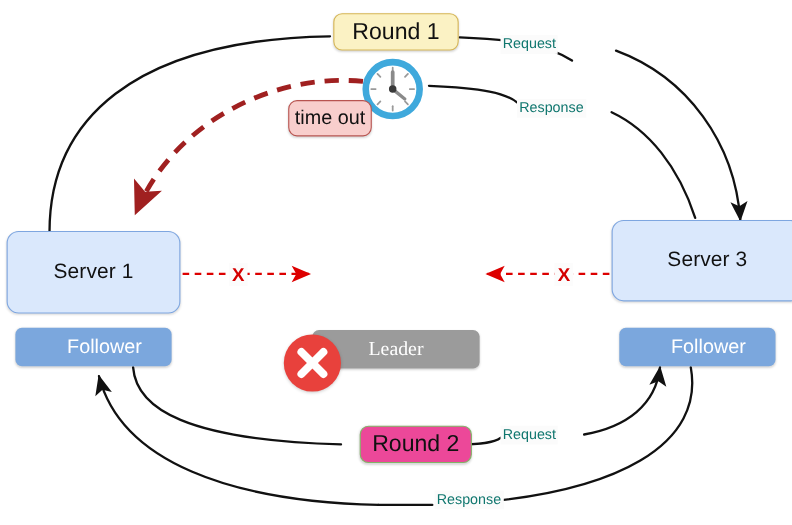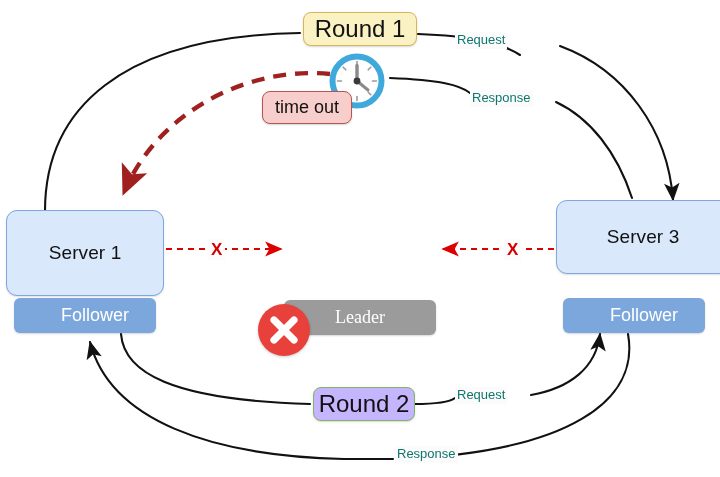--- a/index.html
+++ b/index.html
@@ -69,31 +69,32 @@
   }
 
   
   .tag {
     position: absolute;
     box-sizing: border-box;
     display: flex;
     align-items: center;
     justify-content: center;
     border-radius: 8px;
-    font-size: 24px;
+    font-size: 21px;
     color: #111111;
     box-shadow: 0 1px 2px rgba(0,0,0,0.16);
   }
   .tag.round1 {
     background: #fbf2c4;
     border: 1.7px solid #d6b656;
   }
   .tag.round2 {
-    background: #c4b5fd;
+    background: #ec4899;
     border: 1.7px solid #82b366;
+    margin-left: 14px;
   }
   .tag.timeout {
     background: #f8cecc;
     border: 1.7px solid #b85450;
     font-size: 18px;
   }
 
   
   .edge-label {
     position: absolute;
@@ -206,28 +207,28 @@
         <line x1="40.2" y1="40.2" x2="42.8" y2="42.8"></line>
         <line x1="42.8" y1="15.2" x2="40.2" y2="17.8"></line>
         <line x1="17.8" y1="40.2" x2="15.2" y2="42.8"></line>
       </g>
       <line x1="29" y1="29" x2="29" y2="13.5" stroke="#8a8a8a" stroke-width="3.4" stroke-linecap="round"></line>
       <line x1="29" y1="29" x2="40" y2="38" stroke="#8a8a8a" stroke-width="3" stroke-linecap="round"></line>
       <circle cx="29" cy="29" r="3.4" fill="#3a3a3a"></circle>
     </svg>
   </div>
 
-  <div class="tag timeout" style="left:262px; top:91px; width:90px; height:33px;">
+  <div class="tag timeout" style="left:262px; top:91px; width:76px; height:33px;">
     <span>time out</span>
   </div>
 
   <div class="edge-label" style="left:455px; top:32px;">Request</div>
   <div class="edge-label" style="left:470px; top:90px;">Response</div>
 
-  <div class="node active" style="left:6px; top:210px; width:158px; height:86px;">
+  <div class="node active" style="left:6px; top:210px; width:158px; height:75px;">
     <span>Server 1</span>
   </div>
   <div class="role follower" style="left:14px; top:298px; width:142px; height:35px;">
     <span>Follower</span>
   </div>
 
   <div class="role leader" style="left:284px; top:300px; width:152px; height:35px;font-family:Liberation Serif, serif;">
     <span>Leader</span>
   </div>
   <div class="fail-badge" style="left:258px; top:304px;">

